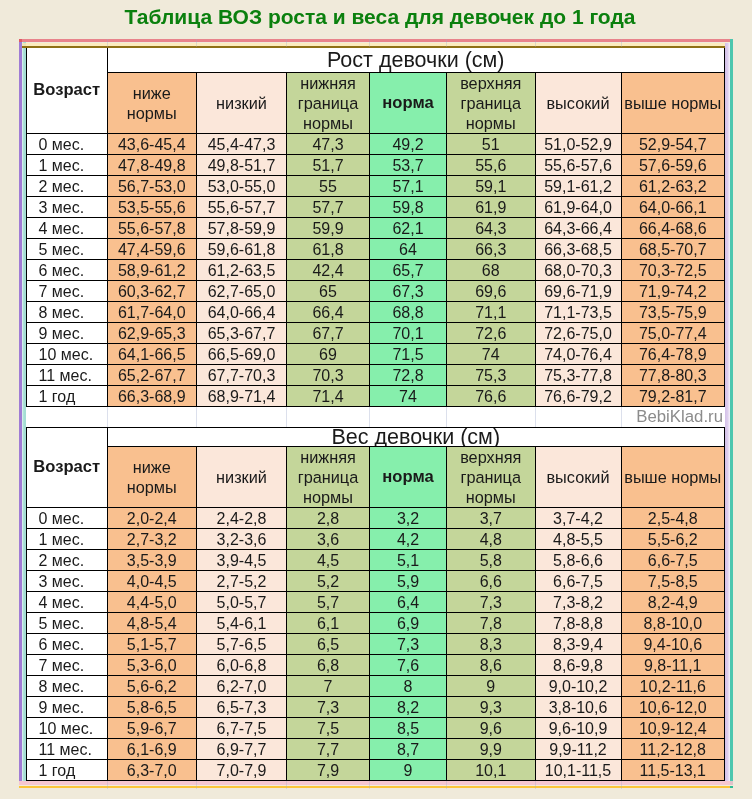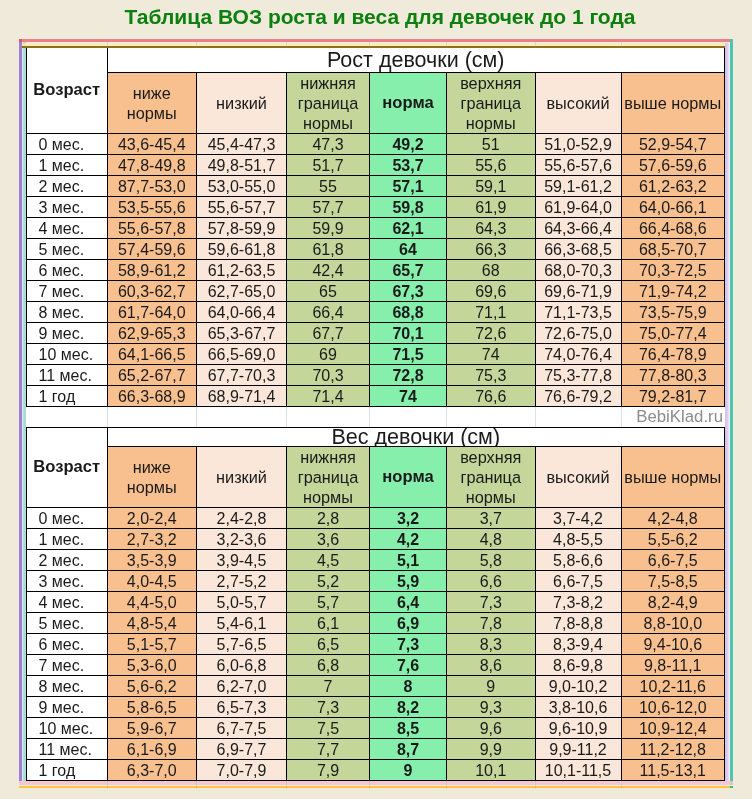--- a/index.html
+++ b/index.html
@@ -69,21 +69,21 @@
   table.tbl td.grouphead{font-size:21.5px;color:#1a1a1a;}
   table.tbl td.colhead{font-size:16.3px;line-height:20.1px;}
   table.tbl td.colhead.b{font-size:16.6px;}
   table.tbl td.agecell.colhead.b{padding-bottom:2px;}
   .agecell{background:#fff;}
   table.tbl td.agecell.agedata{text-align:left;padding-left:11.5px;}
   .c-orange{background:#F9C08F;}
   .c-peach{background:#FBE7DA;}
   .c-green{background:#C4D69A;}
   .c-lgreen{background:#86efac;}
-  table.tbl td.bold{font-weight:bold;margin-top:6px;}
+  table.tbl td.bold{font-weight:normal;margin-top:6px;}
   table.tbl td.colhead.b{font-weight:bold;}
   .watermark{
     position:absolute;color:#8C8C8C;font-size:16.8px;right:29px;top:407.5px;line-height:18px;
   }
 </style>
 </head>
 <body>
 
 <div class="page">
 
@@ -169,21 +169,21 @@
           <td class="c-orange">47,8-49,8</td>
           <td class="c-peach">49,8-51,7</td>
           <td class="c-green">51,7</td>
           <td class="c-lgreen bold">53,7</td>
           <td class="c-green">55,6</td>
           <td class="c-peach">55,6-57,6</td>
           <td class="c-orange">57,6-59,6</td>
         </tr>
         <tr style="height: 21px;">
           <td class="agecell agedata">2 мес.</td>
-          <td class="c-orange">87,7-53,0</td>
+          <td class="c-orange">56,7-53,0</td>
           <td class="c-peach">53,0-55,0</td>
           <td class="c-green">55</td>
           <td class="c-lgreen bold">57,1</td>
           <td class="c-green">59,1</td>
           <td class="c-peach">59,1-61,2</td>
           <td class="c-orange">61,2-63,2</td>
         </tr>
         <tr style="height: 21px;">
           <td class="agecell agedata">3 мес.</td>
           <td class="c-orange">53,5-55,6</td>
@@ -199,21 +199,21 @@
           <td class="c-orange">55,6-57,8</td>
           <td class="c-peach">57,8-59,9</td>
           <td class="c-green">59,9</td>
           <td class="c-lgreen bold">62,1</td>
           <td class="c-green">64,3</td>
           <td class="c-peach">64,3-66,4</td>
           <td class="c-orange">66,4-68,6</td>
         </tr>
         <tr style="height: 21px;">
           <td class="agecell agedata">5 мес.</td>
-          <td class="c-orange">57,4-59,6</td>
+          <td class="c-orange">47,4-59,6</td>
           <td class="c-peach">59,6-61,8</td>
           <td class="c-green">61,8</td>
           <td class="c-lgreen bold">64</td>
           <td class="c-green">66,3</td>
           <td class="c-peach">66,3-68,5</td>
           <td class="c-orange">68,5-70,7</td>
         </tr>
         <tr style="height: 21px;">
           <td class="agecell agedata">6 мес.</td>
           <td class="c-orange">58,9-61,2</td>
@@ -312,21 +312,21 @@
           <td class="colhead c-orange">выше нормы</td>
         </tr>
         <tr style="height: 21px;">
           <td class="agecell agedata">0 мес.</td>
           <td class="c-orange">2,0-2,4</td>
           <td class="c-peach">2,4-2,8</td>
           <td class="c-green">2,8</td>
           <td class="c-lgreen bold">3,2</td>
           <td class="c-green">3,7</td>
           <td class="c-peach">3,7-4,2</td>
-          <td class="c-orange">4,2-4,8</td>
+          <td class="c-orange">2,5-4,8</td>
         </tr>
         <tr style="height: 21px;">
           <td class="agecell agedata">1 мес.</td>
           <td class="c-orange">2,7-3,2</td>
           <td class="c-peach">3,2-3,6</td>
           <td class="c-green">3,6</td>
           <td class="c-lgreen bold">4,2</td>
           <td class="c-green">4,8</td>
           <td class="c-peach">4,8-5,5</td>
           <td class="c-orange">5,5-6,2</td>

